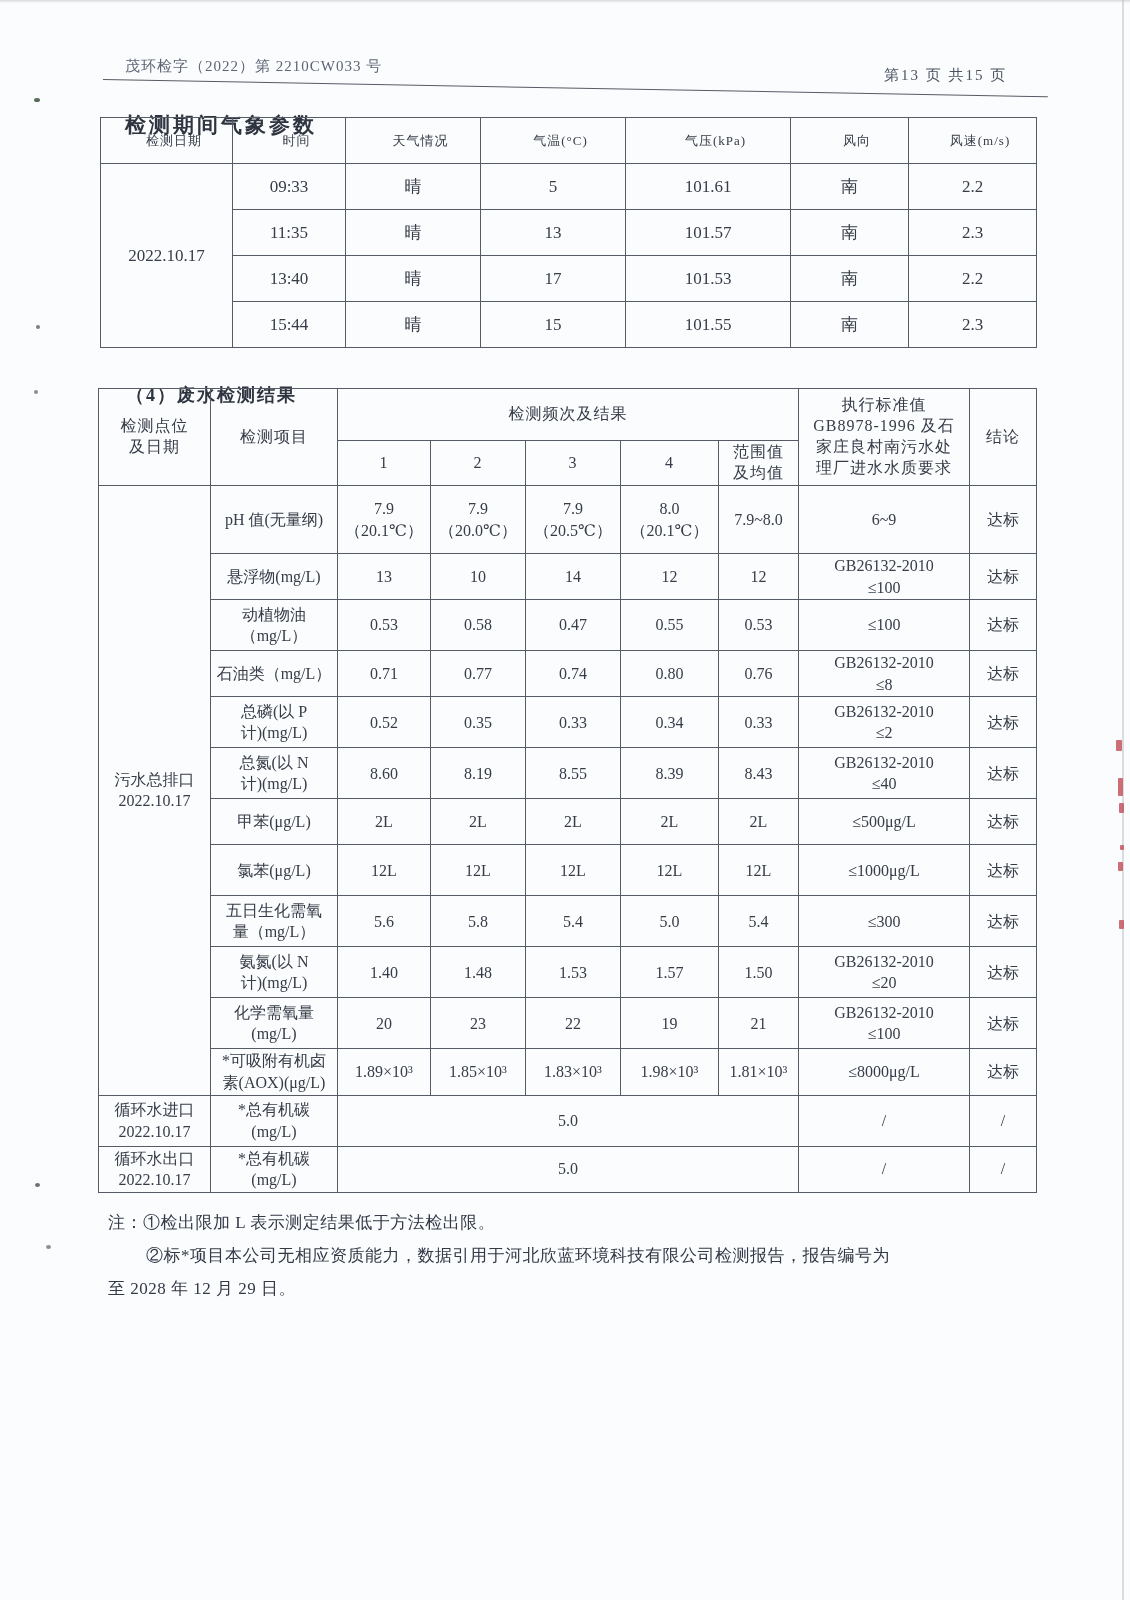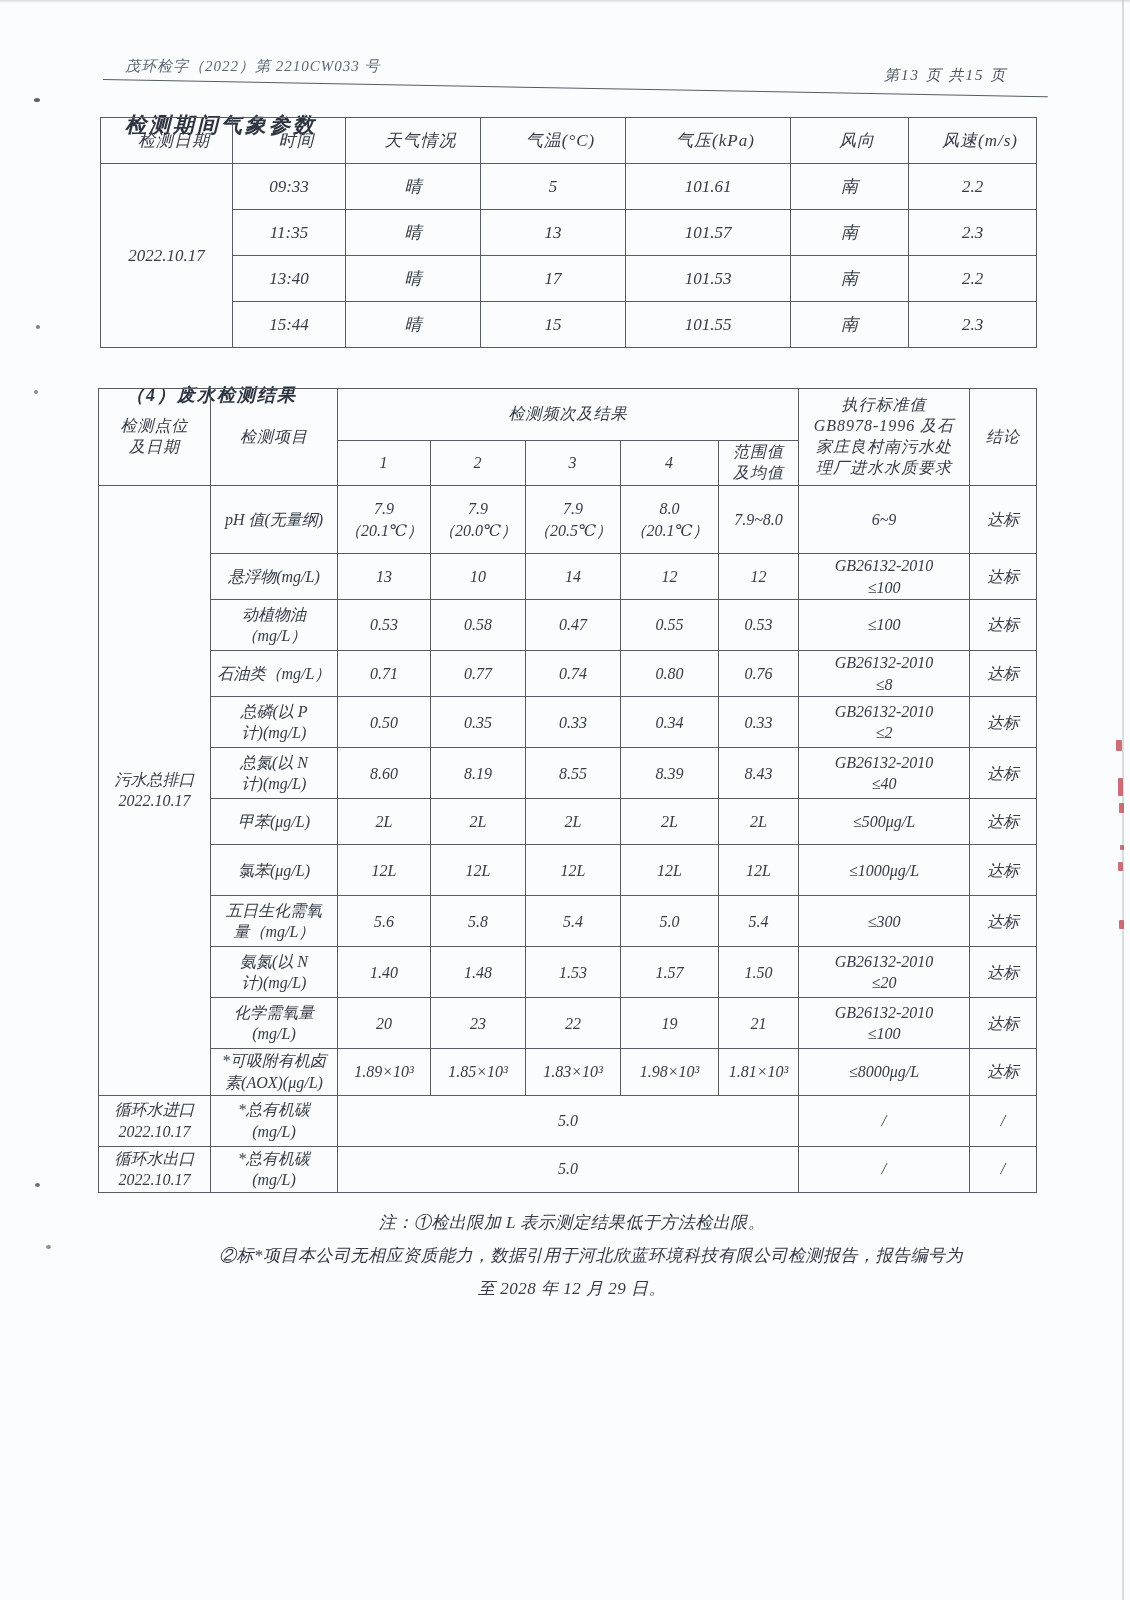--- a/index.html
+++ b/index.html
@@ -3,21 +3,21 @@
 <meta charset="utf-8">
 <style>
   html,body{margin:0;padding:0;}
   body{
     width:1130px;height:1600px;position:relative;
     background:#fbfcfd;
     font-family:"Liberation Serif","DejaVu Serif",serif;
     color:#363c48;
     overflow:hidden;
   }
-  .page{position:absolute;inset:0;font-style:italic;}
+  .page{position:absolute;inset:0;}
   
   .scan-top-edge{position:absolute;left:0;top:0;width:100%;height:3px;
     background:linear-gradient(to bottom,rgba(110,120,112,0.25),rgba(110,120,112,0));}
   .right-edge-line{position:absolute;top:0;bottom:0;right:6px;width:2px;
     background:rgba(175,182,190,0.45);}
   .speck{position:absolute;border-radius:50%;}
 
   .doc-number{position:absolute;left:125px;top:57px;font-size:15px;
     color:#5d6676;letter-spacing:1px;}
   .page-info{position:absolute;left:884px;top:66px;font-size:15px;
@@ -29,34 +29,34 @@
     letter-spacing:3px;color:#2e3440;margin-top:27px;}
   .title2{position:absolute;left:126px;top:360px;font-size:18px;font-weight:700;
     letter-spacing:2px;color:#2e3440;margin-top:23px;}
 
   table{border-collapse:collapse;table-layout:fixed;}
   td,th{border:1px solid #565c65;text-align:center;vertical-align:middle;
     font-weight:normal;white-space:pre-line;padding:1px 2px;
     color:#363c48;}
 
   .weather-table{position:absolute;left:100px;top:117px;width:936px;font-size:17px;}
-  .weather-table th{font-size:17px;letter-spacing:1px;padding-left:17px;}
+  .weather-table th{font-size:13px;letter-spacing:1px;padding-left:17px;}
   .weather-table .hrow{height:46px;}
   .weather-table .drow{height:46px;}
 
   .waste-table{position:absolute;left:98px;top:388px;width:938px;font-size:16px;}
   .waste-table th{font-size:16px;letter-spacing:1px;line-height:1.3;}
   .waste-table td{line-height:1.35;}
   .row-ph{height:68px;}
   .row-std{height:46px;}
   .row-tall{height:51px;}
 
   .notes{position:absolute;left:108px;top:1206px;width:928px;font-size:17px;
     line-height:33px;color:#333947;letter-spacing:0.5px;}
-  .notes .line{white-space:nowrap;text-align:center;}
+  .notes .line{white-space:nowrap;}
   .notes .indent{text-indent:38px;}
 
   .red-tick{position:absolute;background:#c4545e;opacity:0.85;border-radius:1px;}
 </style>
 </head>
 <body>
 
 <div class="page">
 
   <div class="scan-top-edge"></div>
@@ -204,21 +204,21 @@
       <td>0.74</td>
       <td>0.80</td>
       <td>0.76</td>
       <td>GB26132-2010
 ≤8</td>
       <td>达标</td>
     </tr>
     <tr class="row-tall">
       <td>总磷(以 P
 计)(mg/L)</td>
-      <td>0.50</td>
+      <td>0.52</td>
       <td>0.35</td>
       <td>0.33</td>
       <td>0.34</td>
       <td>0.33</td>
       <td>GB26132-2010
 ≤2</td>
       <td>达标</td>
     </tr>
     <tr class="row-tall">
       <td>总氮(以 N

